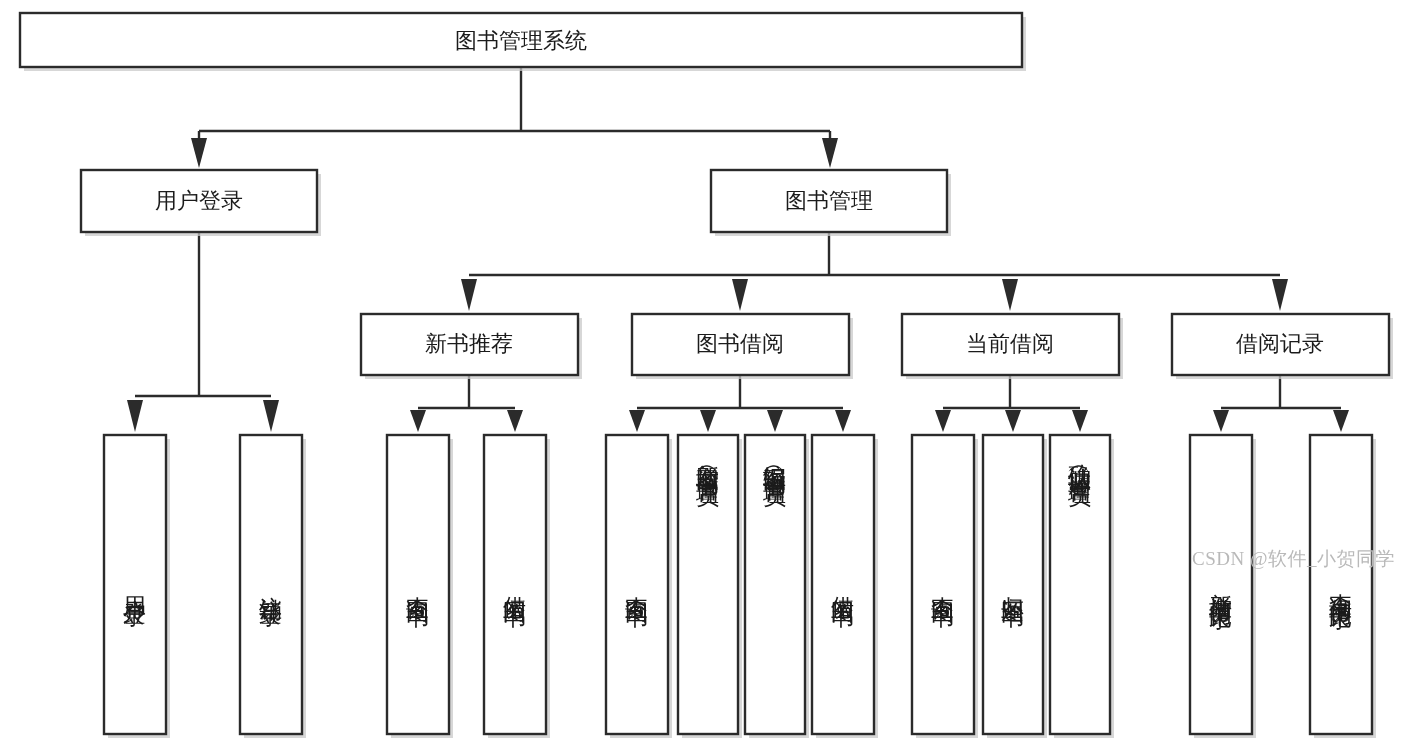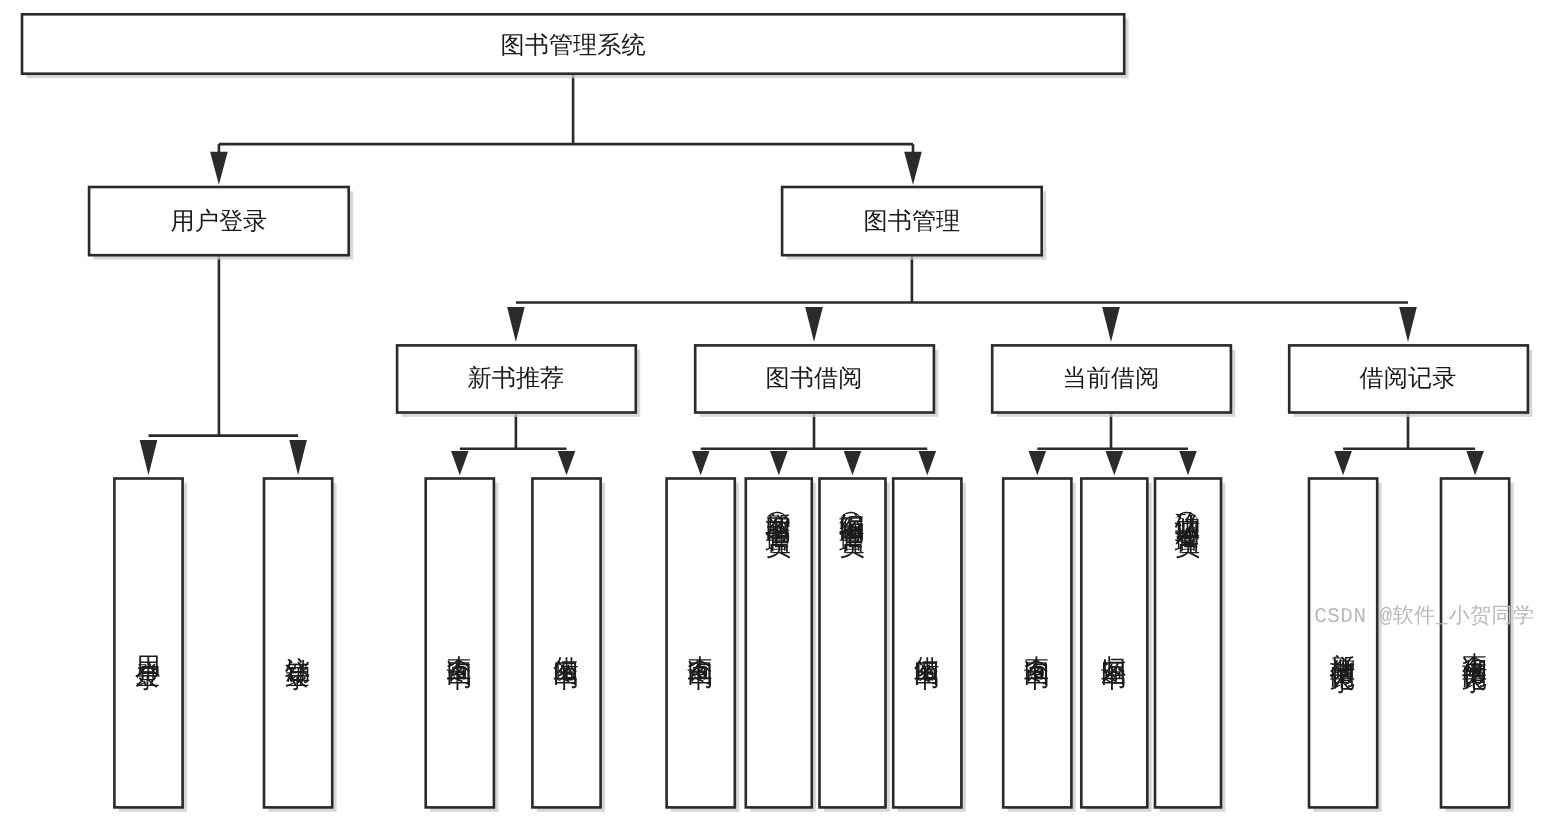--- a/index.html
+++ b/index.html
@@ -61,21 +61,21 @@
     fill: #1b1b1b;
     writing-mode: vertical-rl;
     text-orientation: upright;
     letter-spacing: 3px;
     white-space: pre;
   }
   .watermark-text {
     position: absolute;
     right: 10px;
     bottom: 4px;
-    font-family: Liberation Mono, monospace;
+    font-family: Liberation Serif, serif;
     font-size: 19px;
     color: #b9b9b9;
     letter-spacing: .5px;
     white-space: nowrap;
     user-select: none;
   }
 </style>
 </head>
 <body>
 

